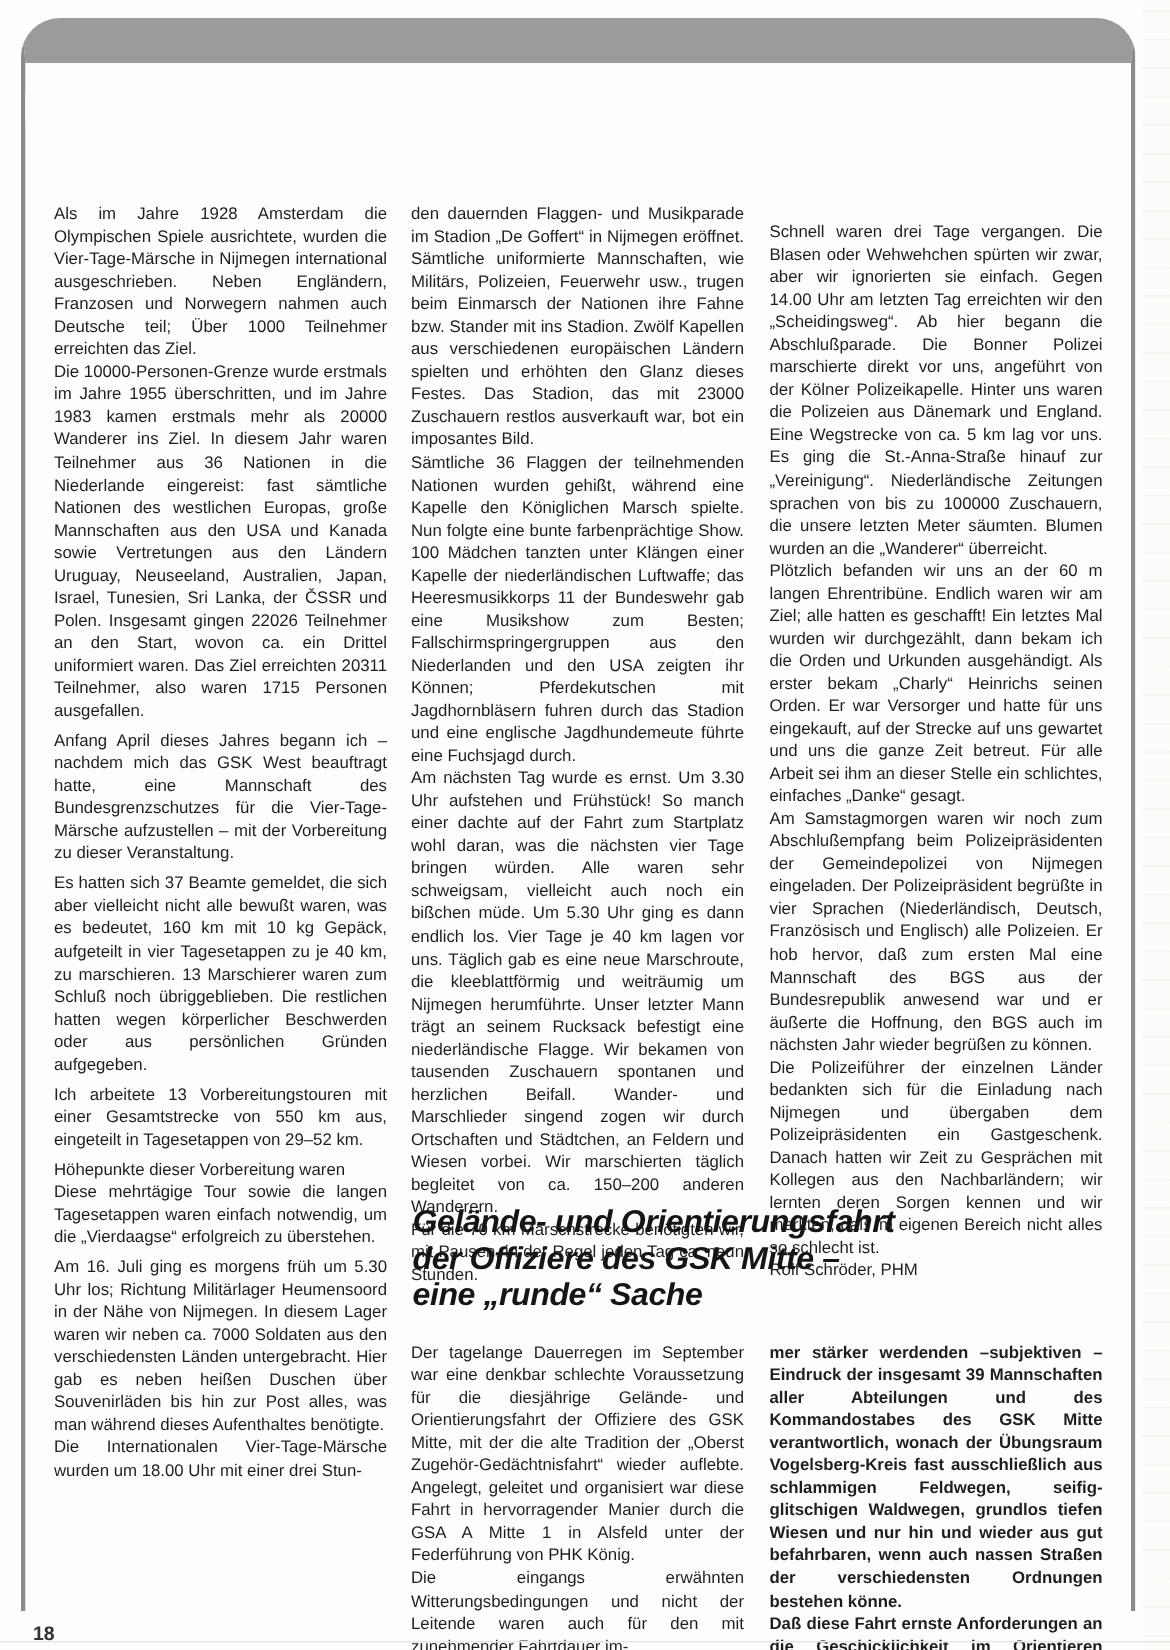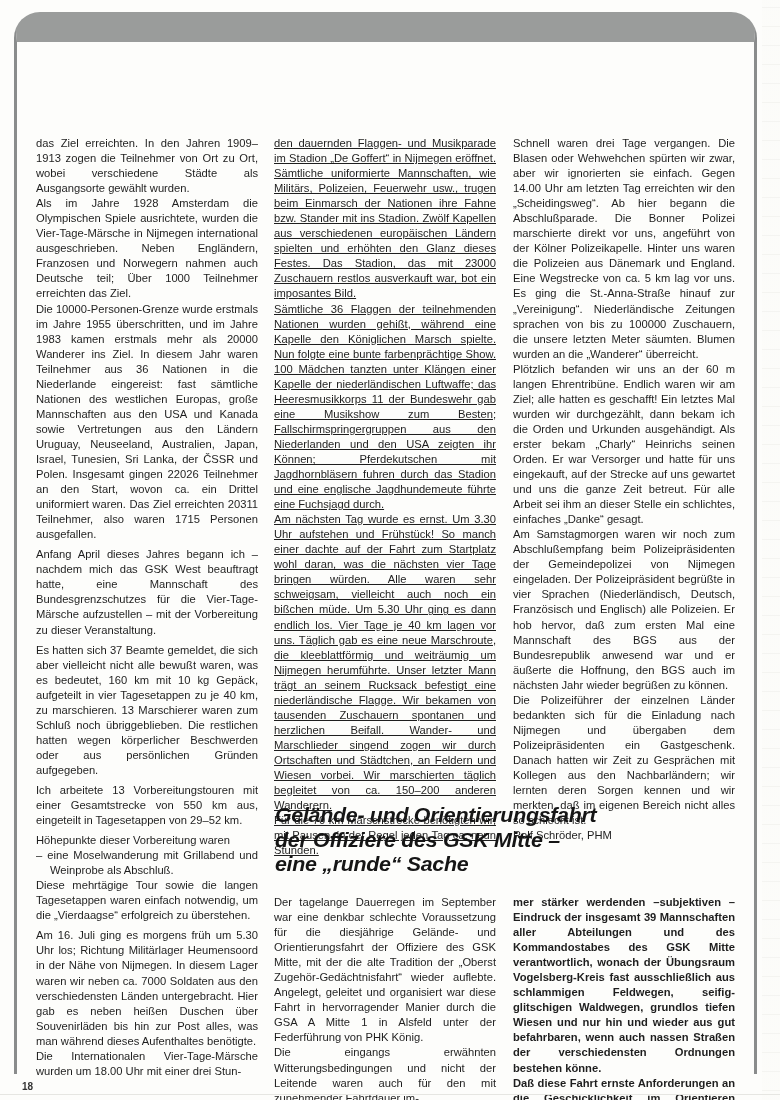--- a/index.html
+++ b/index.html
@@ -26,55 +26,53 @@
     opacity: .6;
   }
   .col {
     position: absolute; width: 222px;
     font-size: 11.2px; line-height: 15.05px; text-align: justify;
     hyphens: manual;
   }
   .col p { margin: 0; }
   .col p.gap { margin-top: 5px; }
   .col1 { left: 36px; top: 136px; }
-  .col2 { left: 274px; top: 136px; text-decoration: underline; }
-  .col3 { left: 513px; top: 136px; }
+  .col2 { left: 274px; top: 136px; }
+  .col3 { left: 513px; top: 148px; }
   .col2b { left: 274px; top: 895px; }
   .col3b { left: 513px; top: 895px; font-weight: bold; }
   .dash { padding-left: 14px; text-indent: -14px; text-align: justify; }
   .sig { text-align: left; }
   .headline {
     position: absolute; left: 275px; top: 803px; width: 400px;
     font-family: "Liberation Sans", sans-serif; font-weight: bold; font-style: italic;
     font-size: 21px; line-height: 24.5px; letter-spacing: -0.3px; color: #151515;
     transform: scaleX(1.02); transform-origin: left;
   }
   .pagenum {
-    position: absolute; left: 22px; top: 1081px; font-size: 10px; font-weight: bold; color: #333;
+    position: absolute; left: 22px; top: 1081px; font-size: 13px; font-weight: bold; color: #333;
   }
   .bottom-line {
     position: absolute; left: 0; top: 1094px; width: 780px; height: 1px; background: #e6e6e2;
   }
 </style>
 </head>
 <body>
 
 <div class="frame"></div>
 <div class="frame-inner"></div>
 <div class="edge-noise"></div>
 
 <div class="col col1">
-  <p>das Ziel erreichten. In den Jahren 1909–1913 zogen die Teilnehmer von Ort zu Ort, wobei verschiedene Städte als Ausgangsorte gewählt wurden.</p>
   <p>Als im Jahre 1928 Amsterdam die Olympischen Spiele ausrichtete, wurden die Vier-Tage-Märsche in Nijmegen international ausgeschrieben. Neben Engländern, Franzosen und Norwegern nahmen auch Deutsche teil; Über 1000 Teilnehmer erreichten das Ziel.</p>
   <p>Die 10000-Personen-Grenze wurde erstmals im Jahre 1955 überschritten, und im Jahre 1983 kamen erstmals mehr als 20000 Wanderer ins Ziel. In diesem Jahr waren Teilnehmer aus 36 Nationen in die Niederlande eingereist: fast sämtliche Nationen des westlichen Europas, große Mannschaften aus den USA und Kanada sowie Vertretungen aus den Ländern Uruguay, Neuseeland, Australien, Japan, Israel, Tunesien, Sri Lanka, der ČSSR und Polen. Insgesamt gingen 22026 Teilnehmer an den Start, wovon ca. ein Drittel uniformiert waren. Das Ziel erreichten 20311 Teilnehmer, also waren 1715 Personen ausgefallen.</p>
   <p class="gap">Anfang April dieses Jahres begann ich – nachdem mich das GSK West beauftragt hatte, eine Mannschaft des Bundesgrenzschutzes für die Vier-Tage-Märsche aufzustellen – mit der Vorbereitung zu dieser Veranstaltung.</p>
   <p class="gap">Es hatten sich 37 Beamte gemeldet, die sich aber vielleicht nicht alle bewußt waren, was es bedeutet, 160 km mit 10 kg Gepäck, aufgeteilt in vier Tagesetappen zu je 40 km, zu marschieren. 13 Marschierer waren zum Schluß noch übriggeblieben. Die restlichen hatten wegen körperlicher Beschwerden oder aus persönlichen Gründen aufgegeben.</p>
   <p class="gap">Ich arbeitete 13 Vorbereitungstouren mit einer Gesamtstrecke von 550 km aus, eingeteilt in Tagesetappen von 29–52 km.</p>
   <p class="gap">Höhepunkte dieser Vorbereitung waren</p>
-  <p class="dash">– <span>eine Moselwanderung mit Grillabend und Weinprobe als Abschluß.</span></p>
   <p>Diese mehrtägige Tour sowie die langen Tagesetappen waren einfach notwendig, um die „Vierdaagse“ erfolgreich zu überstehen.</p>
   <p class="gap">Am 16. Juli ging es morgens früh um 5.30 Uhr los; Richtung Militärlager Heumensoord in der Nähe von Nijmegen. In diesem Lager waren wir neben ca. 7000 Soldaten aus den verschiedensten Länden untergebracht. Hier gab es neben heißen Duschen über Souvenirläden bis hin zur Post alles, was man während dieses Aufenthaltes benötigte.</p>
   <p>Die Internationalen Vier-Tage-Märsche wurden um 18.00 Uhr mit einer drei Stun-</p>
 </div>
 
 <div class="col col2">
   <p>den dauernden Flaggen- und Musikparade im Stadion „De Goffert“ in Nijmegen eröffnet. Sämtliche uniformierte Mannschaften, wie Militärs, Polizeien, Feuerwehr usw., trugen beim Einmarsch der Nationen ihre Fahne bzw. Stander mit ins Stadion. Zwölf Kapellen aus verschiedenen europäischen Ländern spielten und erhöhten den Glanz dieses Festes. Das Stadion, das mit 23000 Zuschauern restlos ausverkauft war, bot ein imposantes Bild.</p>
   <p>Sämtliche 36 Flaggen der teilnehmenden Nationen wurden gehißt, während eine Kapelle den Königlichen Marsch spielte. Nun folgte eine bunte farbenprächtige Show. 100 Mädchen tanzten unter Klängen einer Kapelle der niederländischen Luftwaffe; das Heeresmusikkorps 11 der Bundeswehr gab eine Musikshow zum Besten; Fallschirmspringergruppen aus den Niederlanden und den USA zeigten ihr Können; Pferdekutschen mit Jagdhornbläsern fuhren durch das Stadion und eine englische Jagdhundemeute führte eine Fuchsjagd durch.</p>
   <p>Am nächsten Tag wurde es ernst. Um 3.30 Uhr aufstehen und Frühstück! So manch einer dachte auf der Fahrt zum Startplatz wohl daran, was die nächsten vier Tage bringen würden. Alle waren sehr schweigsam, vielleicht auch noch ein bißchen müde. Um 5.30 Uhr ging es dann endlich los. Vier Tage je 40 km lagen vor uns. Täglich gab es eine neue Marschroute, die kleeblattförmig und weiträumig um Nijmegen herumführte. Unser letzter Mann trägt an seinem Rucksack befestigt eine niederländische Flagge. Wir bekamen von tausenden Zuschauern spontanen und herzlichen Beifall. Wander- und Marschlieder singend zogen wir durch Ortschaften und Städtchen, an Feldern und Wiesen vorbei. Wir marschierten täglich begleitet von ca. 150–200 anderen Wanderern.</p>
   <p>Für die 70 km Marschstrecke benötigten wir, mit Pausen, in der Regel jeden Tag ca. neun Stunden.</p>

